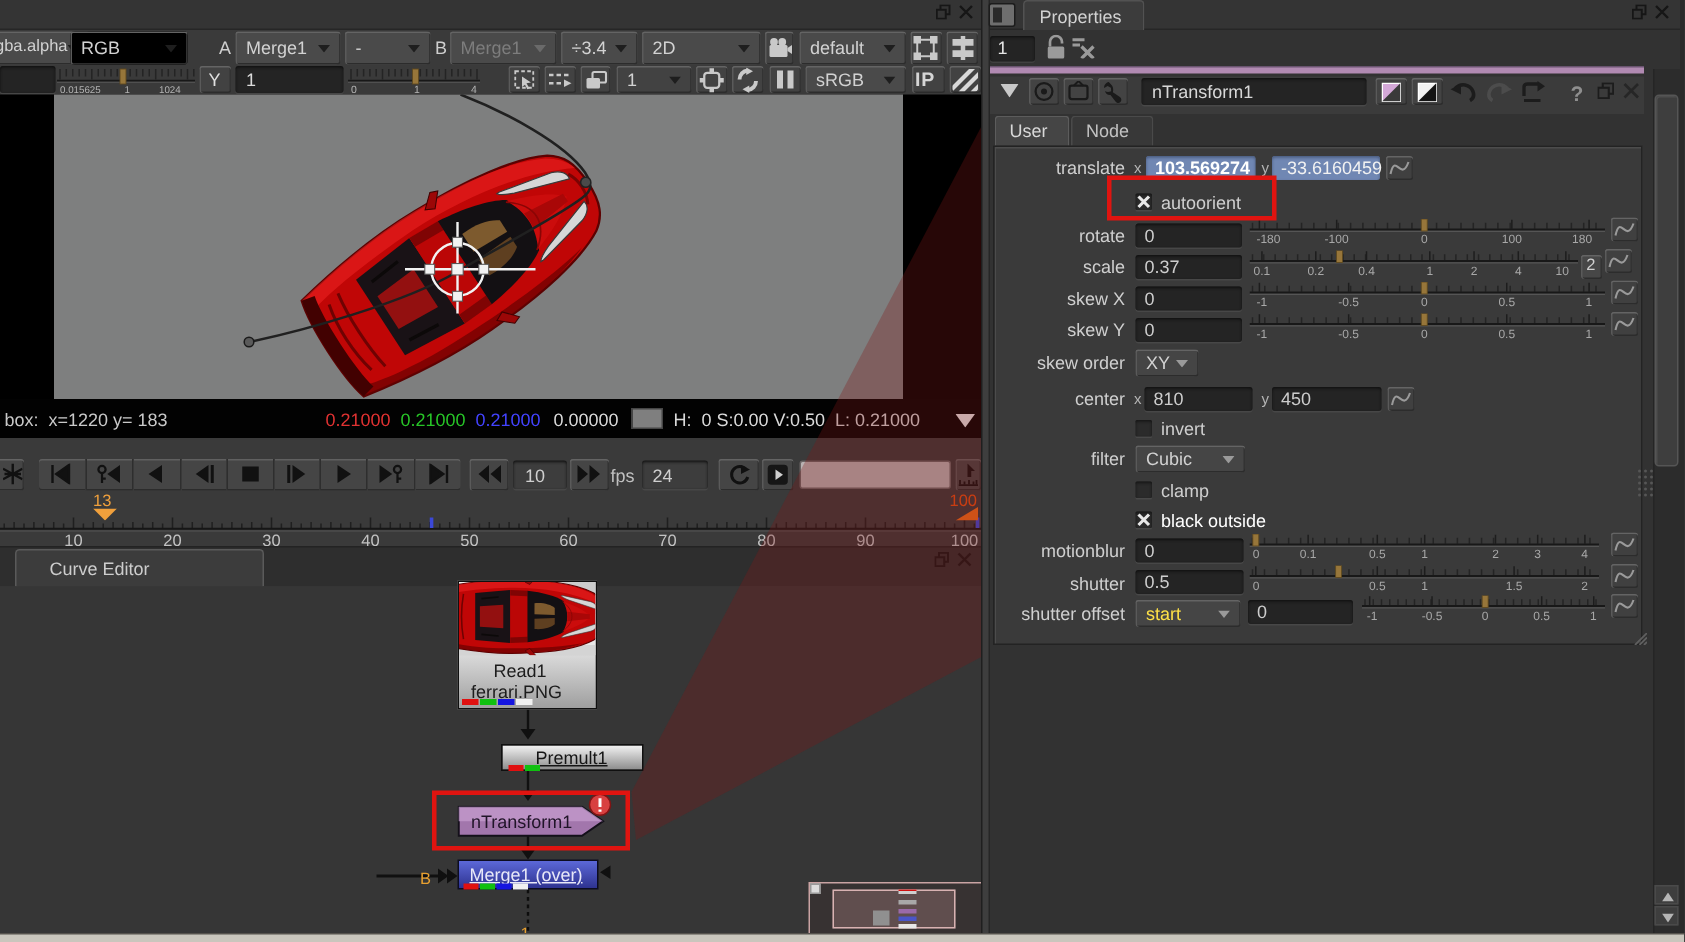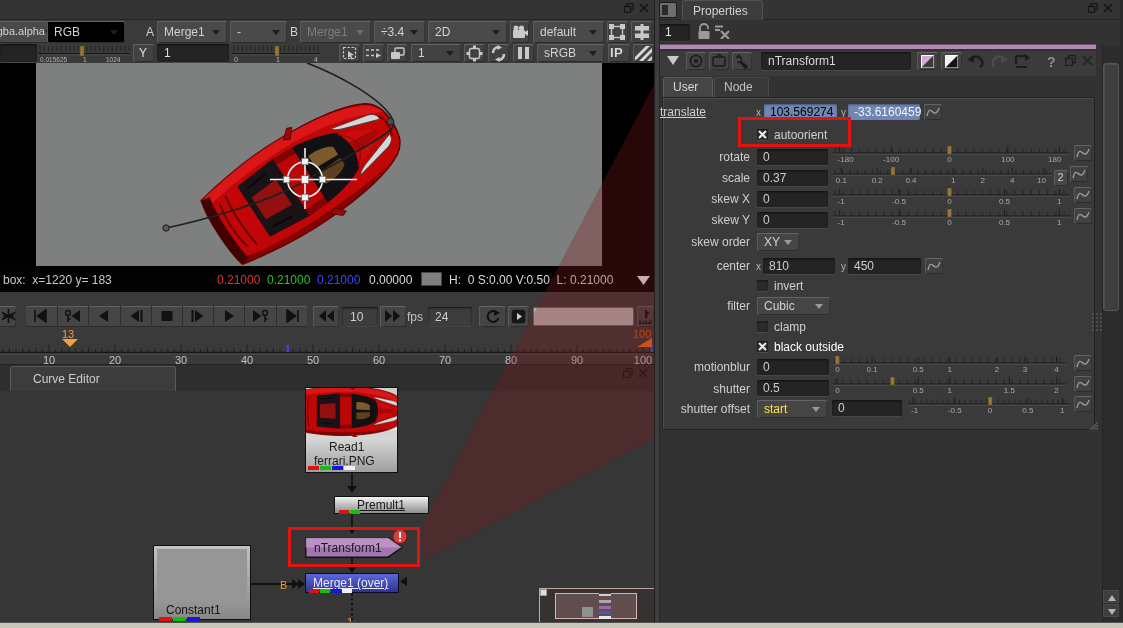--- a/index.html
+++ b/index.html
@@ -557,27 +557,20 @@
       <circle cx="8" cy="7.5" r="7" fill="#d84040" stroke="#801414" stroke-width="1"></circle>
       <path d="M8 3.2 V9 M8 10.6 V12.2" stroke="#fff" stroke-width="2"></path>
     </svg>
 <div class="" style="position:absolute;left:305px;top:573px;width:94px;height:20px;background:linear-gradient(#5c68d8,#2e3390);border:1px solid #0c0c20;">
       <div style="position:absolute;left:7px;top:2px;font-size:12px;color:#e8e8f8;white-space:pre;text-decoration:underline;">Merge1 (over)</div>
       <div class="" style="position:absolute;left:3px;top:15px;width:10px;height:3.5px;background:#e01010;"></div>
       <div class="" style="position:absolute;left:14px;top:15px;width:10px;height:3.5px;background:#10c010;"></div>
       <div class="" style="position:absolute;left:25px;top:15px;width:10px;height:3.5px;background:#1515e0;"></div>
       <div class="" style="position:absolute;left:36px;top:15px;width:10px;height:3.5px;background:#f0f0f0;"></div>
     </div>
-<div class="" style="position:absolute;left:153px;top:545px;width:98px;height:75px;background:linear-gradient(#c2c2c2,#888888);border:1px solid #101010;">
-      <div class="" style="position:absolute;left:3px;top:3px;width:90px;height:52px;background:#969696;"></div>
-      <div style="position:absolute;left:12px;top:57px;font-size:12px;color:#151515;white-space:pre;">Constant1</div>
-      <div class="" style="position:absolute;left:5px;top:71px;width:13px;height:3.5px;background:#e01010;"></div>
-      <div class="" style="position:absolute;left:19px;top:71px;width:13px;height:3.5px;background:#10c010;"></div>
-      <div class="" style="position:absolute;left:33px;top:71px;width:13px;height:3.5px;background:#1515e0;"></div>
-    </div>
 <div class="" style="position:absolute;left:539px;top:588px;width:116px;height:40px;background:rgba(60,40,40,0.25);border:1px solid #caa3a3;">
       <div class="" style="position:absolute;left:0px;top:0px;width:7px;height:7px;background:#ddd;border:1px solid #999;"></div>
       <div class="" style="position:absolute;left:15px;top:4px;width:82px;height:26px;background:rgba(205,150,150,0.28);border:1px solid #d8b2b2;"></div>
       <div class="" style="position:absolute;left:42px;top:18px;width:11px;height:10px;background:#909090;"></div>
       <div class="" style="position:absolute;left:59px;top:4px;width:12px;height:3px;background:#cfcfcf;border-top:1.5px solid #d01010;"></div>
       <div class="" style="position:absolute;left:59px;top:11px;width:12px;height:3px;background:#a8a8a8;"></div>
       <div class="" style="position:absolute;left:59px;top:17px;width:12px;height:3px;background:#9a6aa8;"></div>
       <div class="" style="position:absolute;left:59px;top:22px;width:12px;height:3px;background:#4a55c8;"></div>
       <div class="" style="position:absolute;left:59px;top:27px;width:12px;height:3px;background:#e8e8e8;"></div>
     </div>
@@ -671,24 +664,24 @@
       <path d="M1 1 L10 10 M10 1 L1 10" stroke="#262626" stroke-width="1.8"></path>
     </svg>
 <div class="" style="position:absolute;left:663px;top:77px;width:50px;height:21px;background:#454545;border:1px solid #5c5c5c;border-bottom:none;border-radius:3px 3px 0 0;"></div>
 <div style="position:absolute;left:673px;top:80px;font-size:12px;color:#d8d8d8;white-space:pre;">User</div>
 <div class="" style="position:absolute;left:714px;top:77px;width:55px;height:21px;background:#383838;border:1px solid #4a4a4a;border-bottom:none;border-radius:3px 3px 0 0;"></div>
 <div style="position:absolute;left:724px;top:80px;font-size:12px;color:#c2c2c2;white-space:pre;">Node</div>
 <div class="" style="position:absolute;left:662px;top:97px;width:433px;height:333px;background:#3a3a3a;border:1px solid #232323;box-shadow:inset 1px 1px 0 #4c4c4c;"></div>
 <svg style="position:absolute;left:1087px;top:422px" width="11" height="8">
       <path d="M11 0 L3 8 M11 3 L6 8 M11 6 L9 8" stroke="#5f5f5f" stroke-width="1.2"></path>
     </svg>
-<div style="position:absolute;left:660px;top:105px;width:90px;font-size:12px;color:#cfcfcf;white-space:pre;width:90px;text-align:left;text-decoration:underline;">translate</div>
+<div style="position:absolute;left:660px;top:105px;width:90px;font-size:12px;color:#cfcfcf;white-space:pre;width:90px;text-align:right;">translate</div>
 <div style="position:absolute;left:756px;top:107px;font-size:10px;color:#b5b5b5;white-space:pre;">x</div>
 <div class="" style="position:absolute;left:764px;top:104px;width:73px;height:16px;background:#7087b3;border-radius:2px;box-shadow:inset 0 1px 2px #47597c;">
-      <div style="position:absolute;left:6px;top:1px;font-size:12px;color:#000000;white-space:pre;">103.569274</div>
+      <div style="position:absolute;left:6px;top:1px;font-size:12px;color:#ffffff;white-space:pre;font-weight:bold;">103.569274</div>
     </div>
 <div style="position:absolute;left:841px;top:107px;font-size:10px;color:#b5b5b5;white-space:pre;">y</div>
 <div class="" style="position:absolute;left:848px;top:104px;width:72px;height:16px;background:#7087b3;border-radius:2px;box-shadow:inset 0 1px 2px #47597c;">
       <div style="position:absolute;left:6px;top:1px;font-size:12px;color:#f2f2f2;white-space:pre;">-33.6160459</div>
     </div>
 <div class="" style="position:absolute;left:924px;top:104px;width:18px;height:16px;background:#404040;border-radius:2px;box-shadow:inset 0 1px 0 #646464, inset 1px 0 0 #5a5a5a, inset 0 -1px 0 #2c2c2c, inset -1px 0 0 #333;">
       <svg width="18" height="16" style="position:absolute;left:0;top:0">
         <path d="M3 12 C 6.3 -3, 9.9 18, 15 4" stroke="#9a9a9a" stroke-width="1.4" fill="none"></path>
       </svg>
     </div>

